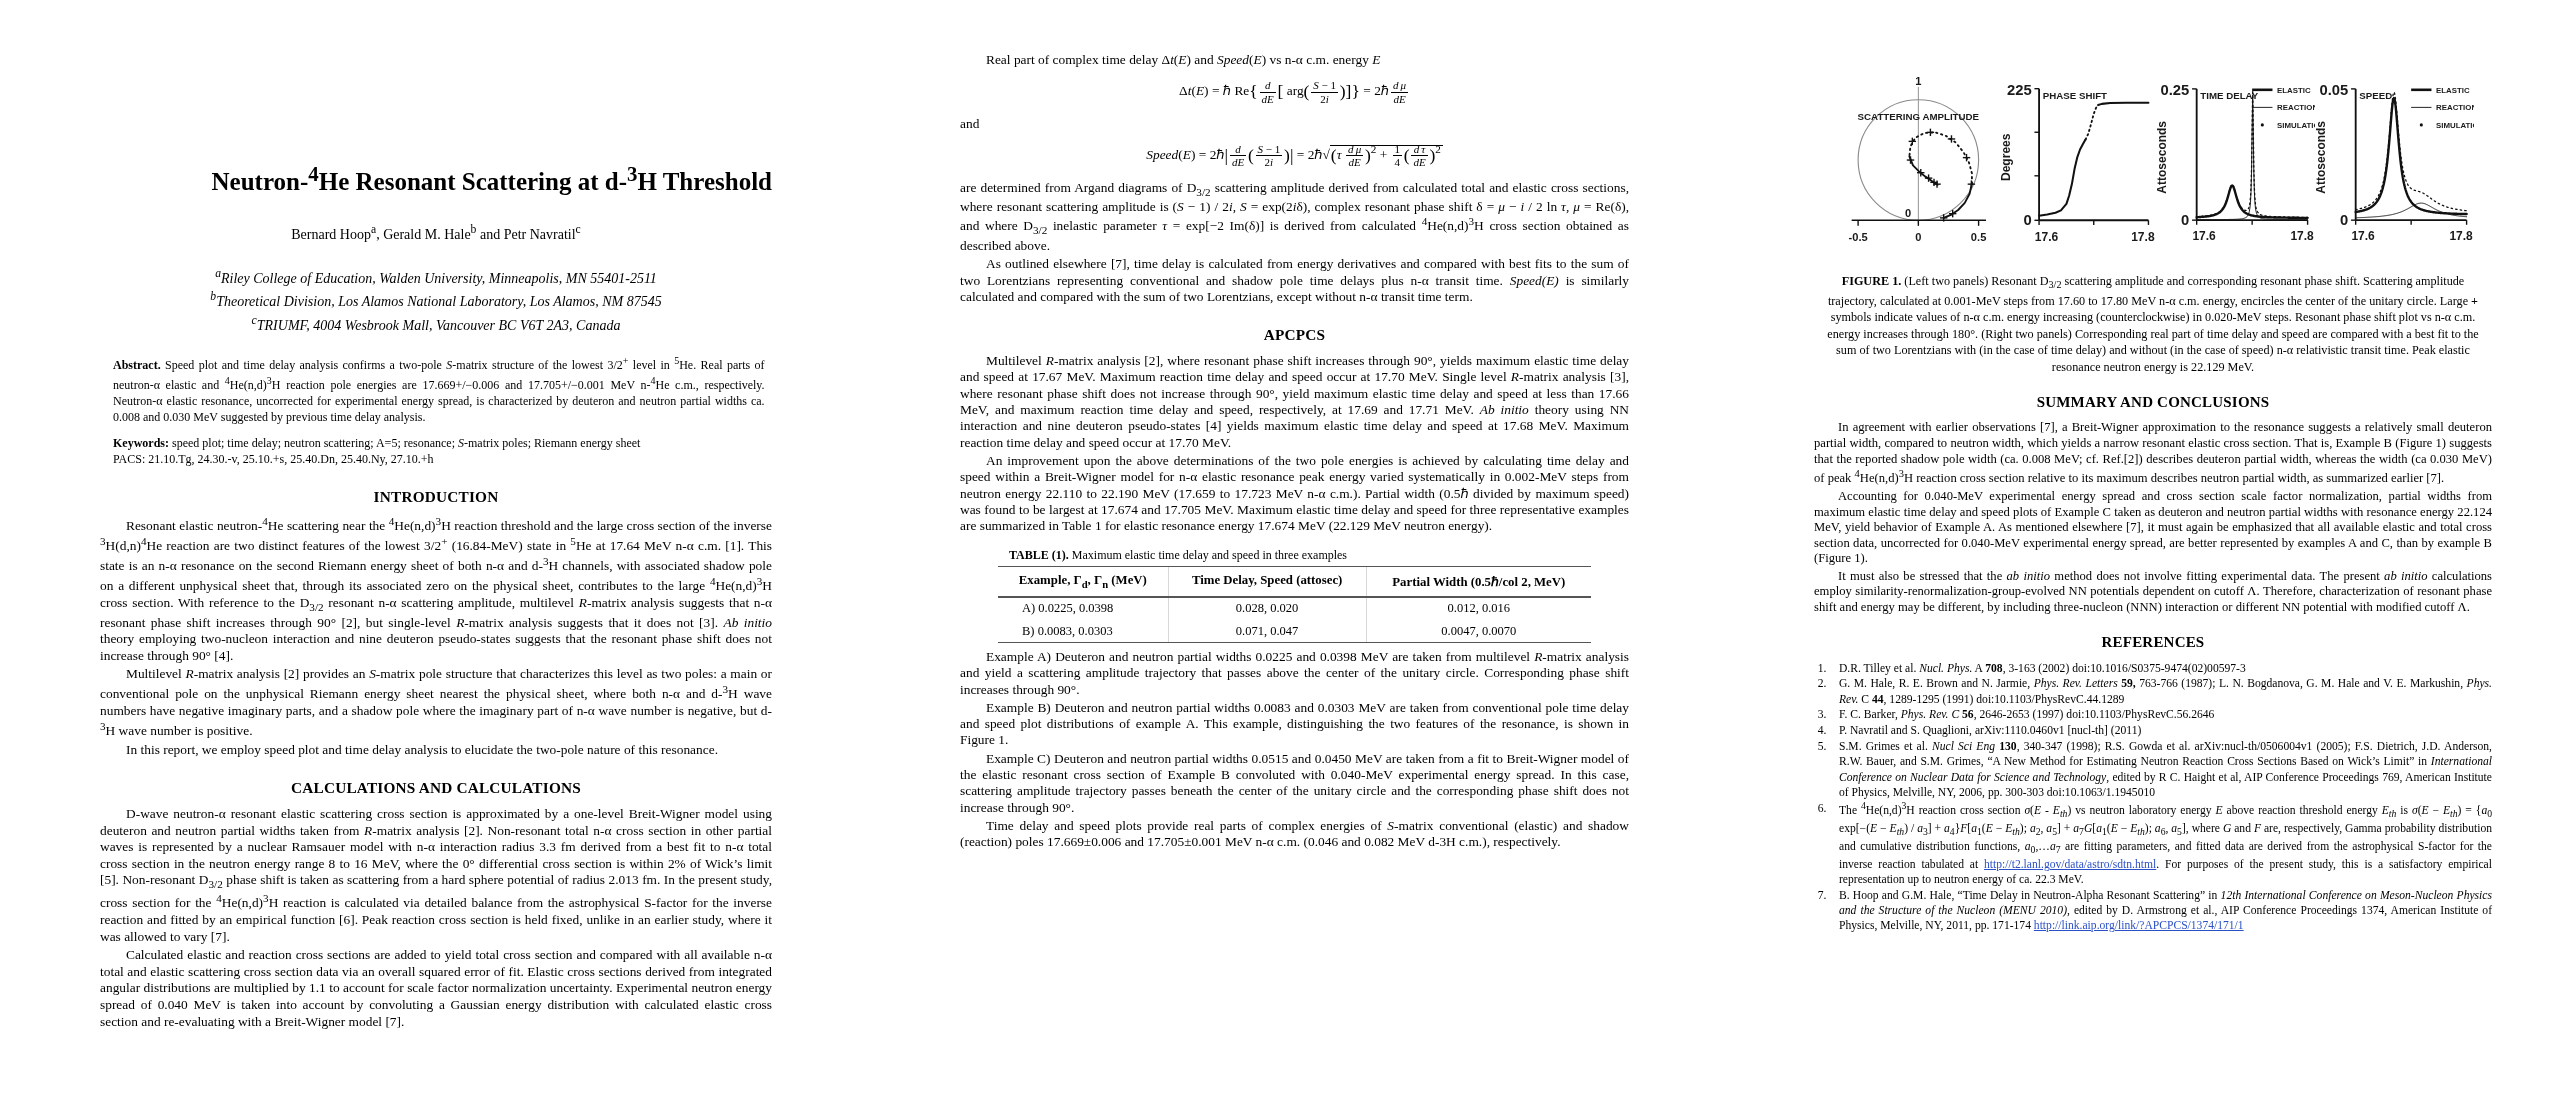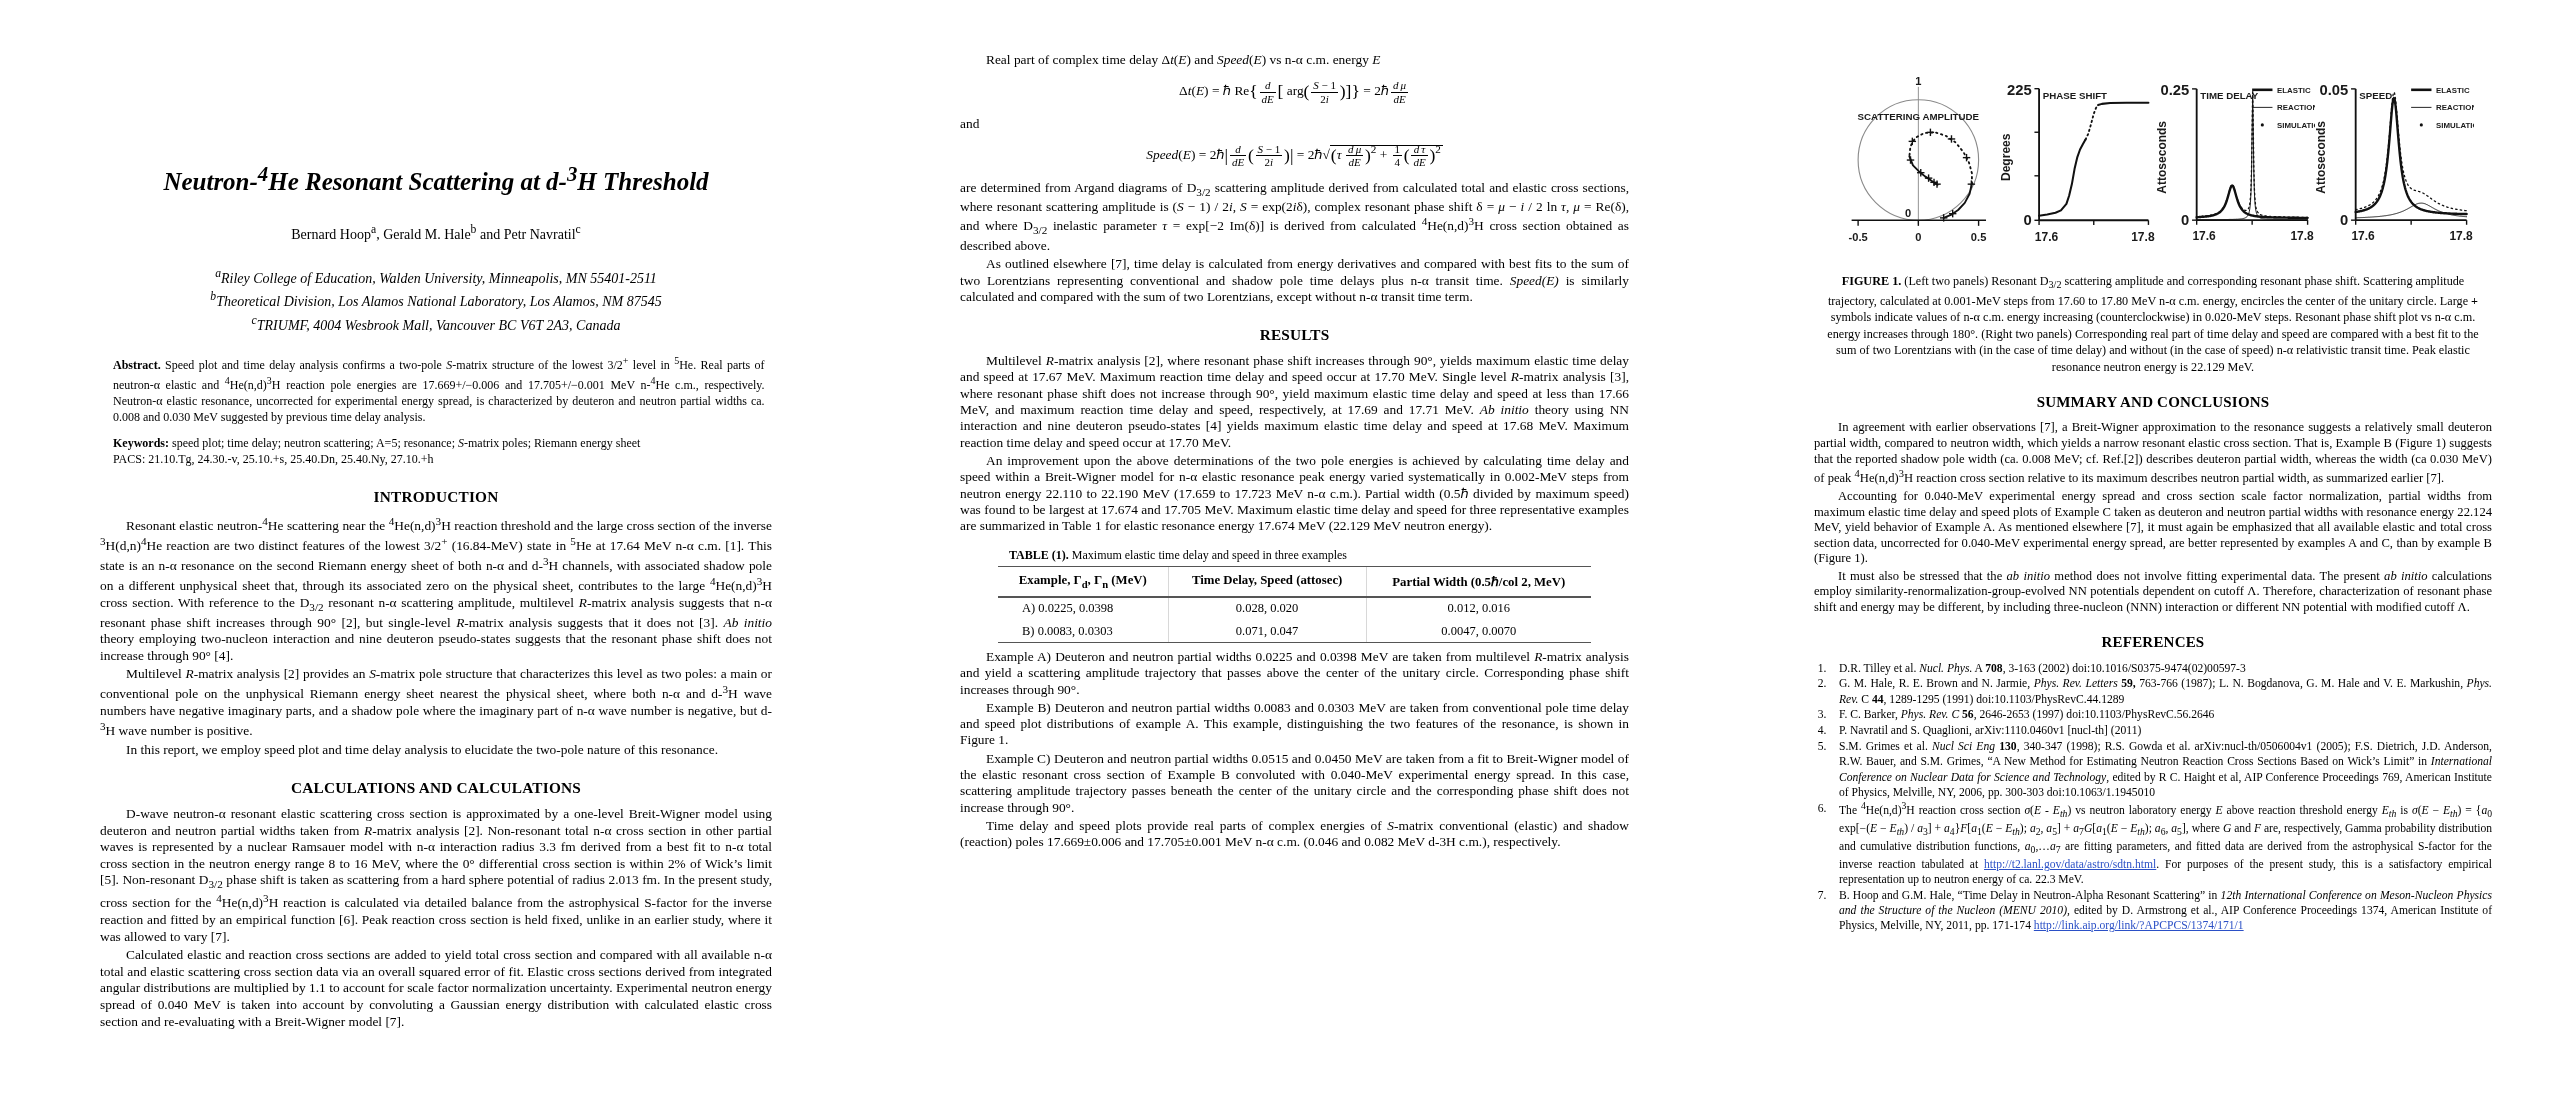--- a/index.html
+++ b/index.html
@@ -6,21 +6,21 @@
   body{
     width:2576px;height:1112px;overflow:hidden;position:relative;
     background:#ffffff;color:#000;
     font-family:"Liberation Serif", serif;
   }
   .col{position:absolute;top:0;}
   #col1{left:100px;width:672px;}
   #col2{left:960px;width:669px;}
   #col3{left:1814px;width:678px;}
 
-  .title{margin:163px 0 0;text-align:center;font-weight:bold;font-size:25px;line-height:1.15;font-style:italic;}
+  .title{margin:163px 0 0;text-align:right;font-weight:bold;font-size:25px;line-height:1.15;}
   .authors{margin-top:26px;text-align:center;font-size:14px;}
   .affils{margin-top:22px;text-align:center;font-style:italic;font-size:14px;line-height:1.5;}
   .abstract{margin:18.5px 7.4px 0 13px;font-size:12px;line-height:1.32;text-align:justify;}
   .kw{margin:9.3px 7.4px 0 13px;font-size:12px;line-height:1.35;}
   .pacs{margin:0 7.4px 0 13px;font-size:12px;line-height:1.35;}
 
   .h1{margin:20.4px 0 9.3px;text-align:center;font-weight:bold;font-size:15.3px;letter-spacing:0.2px;}
   .h1.small{font-size:15px;}
   p.body{margin:0 0 1.9px;font-size:13.4px;line-height:1.24;text-align:justify;}
   p.body.ind{text-indent:26px;}
@@ -81,21 +81,21 @@
 </div>
 
 <div class="col" id="col2" style="padding-top:52px;">
   <p class="body ind">Real part of complex time delay Δ<i>t</i>(<i>E</i>) and <i>Speed</i>(<i>E</i>) vs n-α c.m. energy <i>E</i></p>
   <div class="eq">Δ<i>t</i>(<i>E</i>) = ℏ Re<span class="big">{</span><span class="frac"><span><i>d</i></span><span><i>dE</i></span></span><span class="big">[</span> arg<span class="big">(</span><span class="frac"><span><i>S</i> − 1</span><span>2<i>i</i></span></span><span class="big">)</span><span class="big">]</span><span class="big">}</span> = 2ℏ<span class="frac"><span><i>d μ</i></span><span><i>dE</i></span></span></div>
   <div class="andword">and</div>
   <div class="eq"><i>Speed</i>(<i>E</i>) = 2ℏ<span class="big">|</span><span class="frac"><span><i>d</i></span><span><i>dE</i></span></span><span class="big">(</span><span class="frac"><span><i>S</i> − 1</span><span>2<i>i</i></span></span><span class="big">)</span><span class="big">|</span> = 2ℏ√<span class="rad"><span class="big">(</span><i>τ</i> <span class="frac"><span><i>d μ</i></span><span><i>dE</i></span></span><span class="big">)</span><sup>2</sup> + <span class="frac"><span>1</span><span>4</span></span><span class="big">(</span><span class="frac"><span><i>d τ</i></span><span><i>dE</i></span></span><span class="big">)</span><sup>2</sup></span></div>
   <p class="body">are determined from Argand diagrams of D<sub>3/2</sub> scattering amplitude derived from calculated total and elastic cross sections, where resonant scattering amplitude is (<i>S</i> − 1) / 2<i>i</i>,  <i>S</i> = exp(2<i>i</i>δ),  complex resonant phase shift δ = <i>μ</i> − <i>i</i> / 2 ln <i>τ</i>,  <i>μ</i> = Re(δ), and where D<sub>3/2</sub> inelastic parameter <i>τ</i> = exp[−2 Im(δ)] is derived from calculated <sup>4</sup>He(n,d)<sup>3</sup>H cross section obtained as described above.</p>
   <p class="body ind">As outlined elsewhere [7], time delay is calculated from energy derivatives and compared with best fits to the sum of two Lorentzians representing conventional and shadow pole time delays plus n-α transit time.  <i>Speed(E)</i> is similarly calculated and compared with the sum of two Lorentzians, except without n-α transit time term.</p>
 
-  <div class="h1">RESULTS</div>
+  <div class="h1">APCPCS</div>
   <p class="body ind">Multilevel <i>R</i>-matrix analysis [2], where resonant phase shift increases through 90°, yields maximum elastic time delay and speed at 17.67 MeV.  Maximum reaction time delay and speed occur at 17.70 MeV.  Single level <i>R</i>-matrix analysis [3], where resonant phase shift does not increase through 90°, yield maximum elastic time delay and speed at less than 17.66 MeV, and maximum reaction time delay and speed, respectively, at 17.69 and 17.71 MeV.  <i>Ab initio</i> theory using NN interaction and nine deuteron pseudo-states [4] yields maximum elastic time delay and speed at 17.68 MeV.  Maximum reaction time delay and speed occur at 17.70 MeV.</p>
   <p class="body ind">An improvement upon the above determinations of the two pole energies is achieved by calculating time delay and speed within a Breit-Wigner model for n-α elastic resonance peak energy varied systematically in 0.002-MeV steps from neutron energy 22.110 to 22.190 MeV (17.659 to 17.723 MeV n-α c.m.).  Partial width (0.5ℏ divided by maximum speed) was found to be largest at 17.674 and 17.705 MeV.  Maximum elastic time delay and speed for three representative examples are summarized in Table 1 for elastic resonance energy 17.674 MeV (22.129 MeV neutron energy).</p>
 
   <div class="tablewrap">
     <div class="tcaption"><b>TABLE (1).</b>  Maximum elastic time delay and speed in three examples</div>
     <table class="t1">
       <thead>
         <tr>
           <th>Example, Γ<sub>d</sub>, Γ<sub>n</sub> (MeV)</th>
           <th>Time Delay, Speed (attosec)</th>

